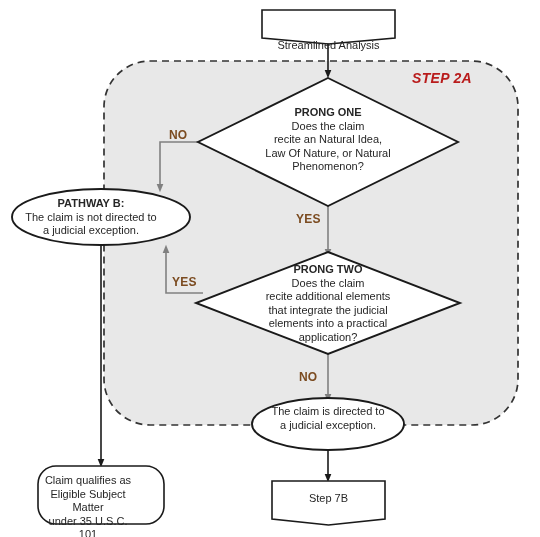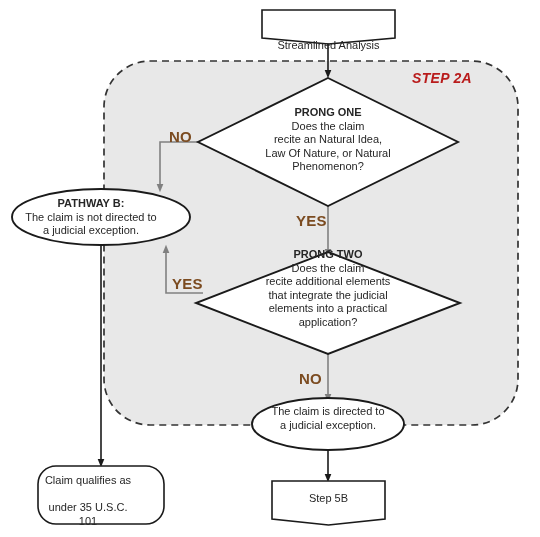--- a/index.html
+++ b/index.html
@@ -29,21 +29,21 @@
     font-size: 11px;
     line-height: 13.5px;
     pointer-events: none;
   }
   .node-text .hd {
     font-weight: bold;
     display: block;
   }
   .edge-label {
     position: absolute;
-    font-size: 15px;
+    font-size: 12px;
     font-weight: bold;
     color: #7B4B20;
     letter-spacing: 0.2px;
   }
   .region-label {
     position: absolute;
     font-size: 14px;
     font-weight: bold;
     font-style: italic;
     color: #b91c1c;
@@ -103,21 +103,21 @@
   </div>
 
   <div class="node-text" style="left:223px; top:106px; width:210px;">
     <span class="hd">PRONG ONE</span>
     <span>Does the claim</span><br>
     <span>recite an Natural Idea,</span><br>
     <span>Law Of Nature, or Natural</span><br>
     <span>Phenomenon?</span>
   </div>
 
-  <div class="node-text" style="left:222px; top:248px; width:212px;">
+  <div class="node-text" style="left:222px; top:263px; width:212px;">
     <span class="hd">PRONG TWO</span>
     <span>Does the claim</span><br>
     <span>recite additional elements</span><br>
     <span>that integrate the judicial</span><br>
     <span>elements into a practical</span><br>
     <span>application?</span>
   </div>
 
   <div class="node-text" style="left:4px; top:197px; width:174px;">
     <span class="hd">PATHWAY B:</span>
@@ -125,26 +125,26 @@
     <span>a judicial exception.</span>
   </div>
 
   <div class="node-text" style="left:252px; top:405px; width:152px;">
     <span>The claim is directed to</span><br>
     <span>a judicial exception.</span>
   </div>
 
   <div class="node-text" style="left:38px; top:474px; width:100px;">
     <span>Claim qualifies as</span><br>
-    <br>
+    <span>Eligible Subject Matter</span><br>
     <span>under 35 U.S.C. 101</span>
   </div>
 
   <div class="node-text" style="left:272px; top:492px; width:113px;">
-    <span>Step 5B</span>
+    <span>Step 7B</span>
   </div>
 
   <div class="edge-label" style="left:169px; top:128px;">NO</div>
 
   <div class="edge-label" style="left:296px; top:212px;">YES</div>
 
   <div class="edge-label" style="left:172px; top:275px;">YES</div>
 
   <div class="edge-label" style="left:299px; top:370px;">NO</div>
 

